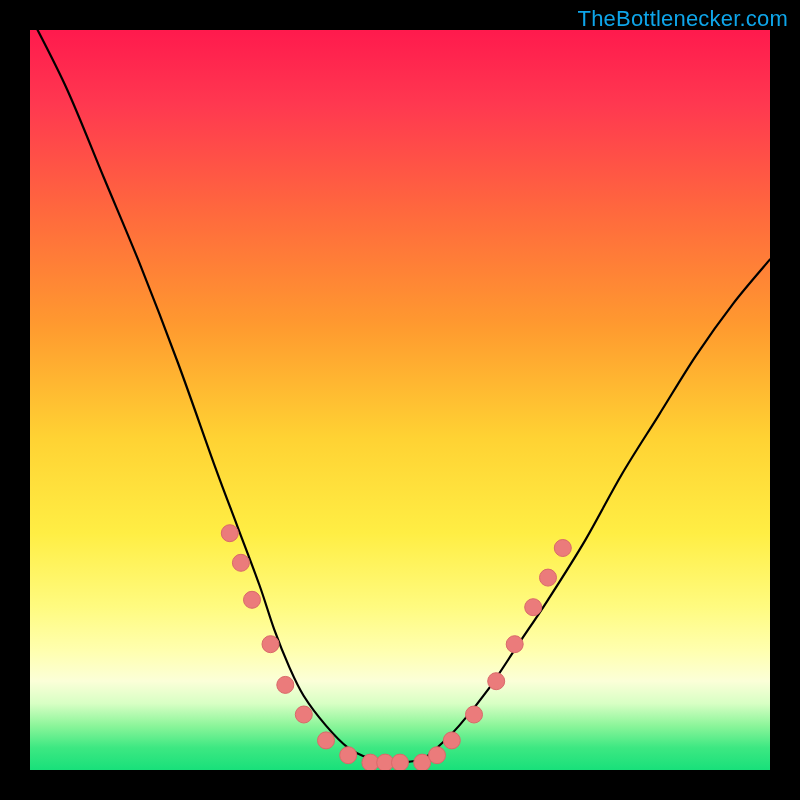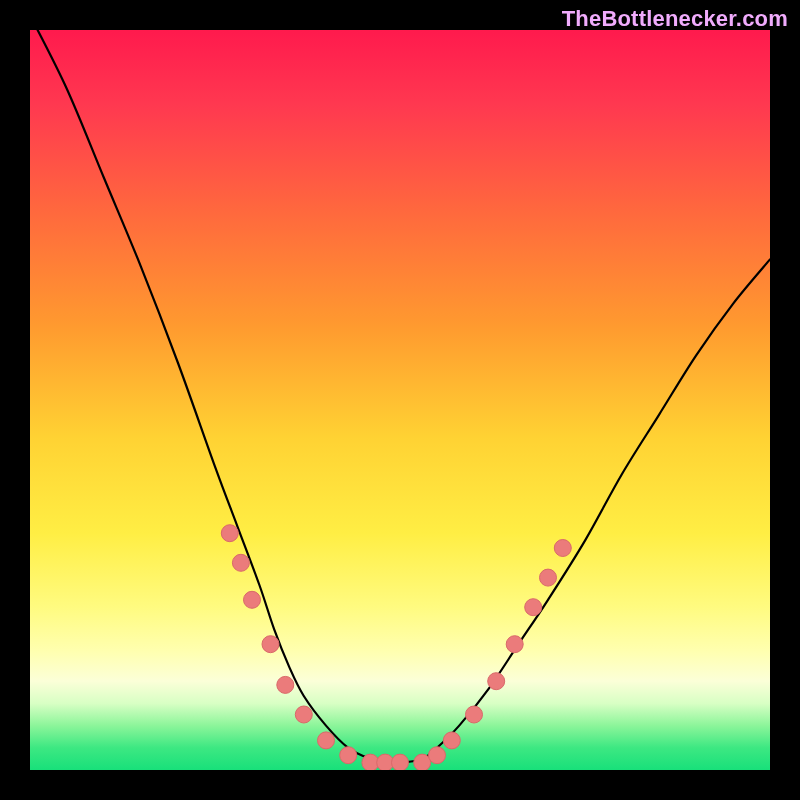--- a/index.html
+++ b/index.html
@@ -45,23 +45,23 @@
     position: absolute;
     left: 0;
     top: 0;
     width: 740px;
     height: 740px;
   }
   .watermark {
     position: absolute;
     top: 6px;
     right: 12px;
-    color: #f0abfc;
+    color: #0ea5e9;
     font-size: 22px;
-    font-weight: 700;
+    font-weight: 400;
     letter-spacing: 0.2px;
     user-select: none;
     text-align: center;
   }
 </style>
 </head>
 <body>
 
 <div class="frame">
   <div class="plot-area">

